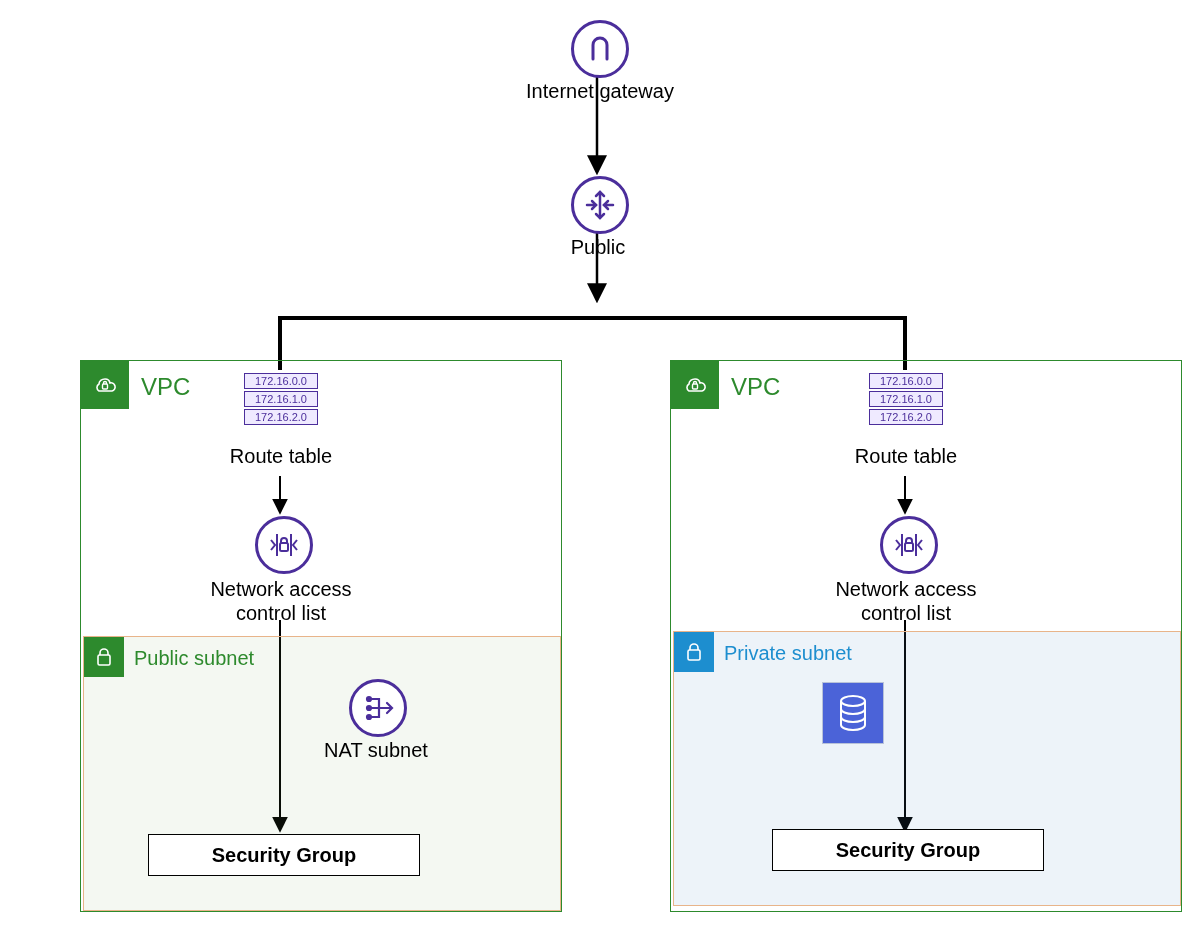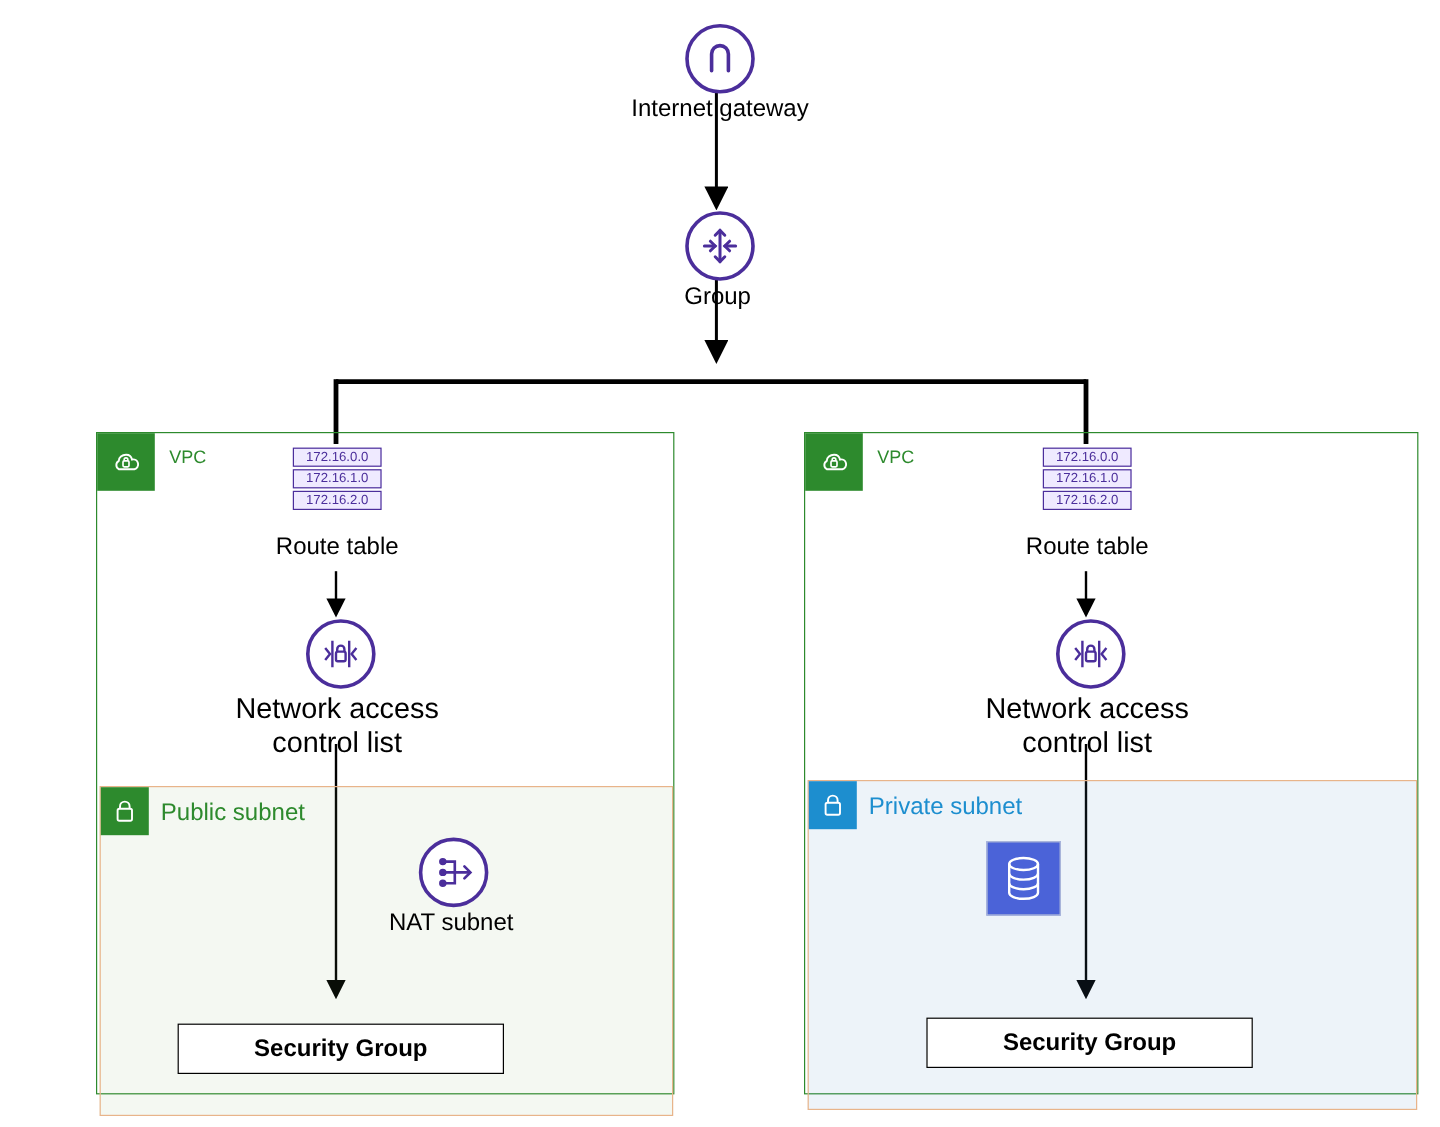--- a/index.html
+++ b/index.html
@@ -16,42 +16,41 @@
     width: 1200px;
     height: 939px;
   }
   .abs { position: absolute; }
   .label {
     font-size: 20px;
     text-align: center;
     white-space: nowrap;
   }
   .label-multi {
-    font-size: 24px;
+    font-size: 20px;
     text-align: center;
     line-height: 1.2;
   }
   .vpc-box {
     border: 1px solid #2d8a2d;
   }
   .vpc-badge {
     width: 48px;
     height: 48px;
     background: #2d8a2d;
     display: flex;
     align-items: center;
     justify-content: center;
   }
   .vpc-title {
     color: #2d8a2d;
-    font-size: 15px;
+    font-size: 24px;
   }
   .subnet-box {
     border: 1px solid #e8b48a;
-    margin-top: 19px;
   }
   .subnet-badge {
     width: 40px;
     height: 40px;
     display: flex;
     align-items: center;
     justify-content: center;
   }
   .subnet-badge.green { background: #2d8a2d; }
   .subnet-badge.blue  { background: #1d8ecf; }
@@ -161,21 +160,21 @@
           <polyline points="12,7 16,3 20,7"></polyline>
           <polyline points="12,25 16,29 20,25"></polyline>
           <line x1="3" y1="16" x2="12" y2="16"></line>
           <polyline points="8,12 12,16 8,20"></polyline>
           <line x1="29" y1="16" x2="20" y2="16"></line>
           <polyline points="24,12 20,16 24,20"></polyline>
         </g>
       </svg>
     </div>
   </div>
-  <div class="abs label" style="left:548px; top:236px; width:100px;">Group</div>
+  <div class="abs label" style="left:548px; top:236px; width:100px;">Public</div>
 
   <div class="abs vpc-box" style="left:80px; top:360px; width:480px; height:550px;">
 
     <div class="abs vpc-badge" style="left:0;top:0;">
       <svg width="30" height="30" viewBox="0 0 30 30">
         <path d="M9 14 a6 5 0 0 1 6 -5 a5 5 0 0 1 5 4 a4 4 0 0 1 2 8 H9 a4 4 0 0 1 0 -7 Z" fill="none" stroke="#fff" stroke-width="1.6"></path>
         <rect x="12.5" y="14" width="5" height="5" rx="1" fill="none" stroke="#fff" stroke-width="1.4"></rect>
         <path d="M13.5 14 v-1 a1.5 1.5 0 0 1 3 0 v1" fill="none" stroke="#fff" stroke-width="1.4"></path>
       </svg>
     </div>

